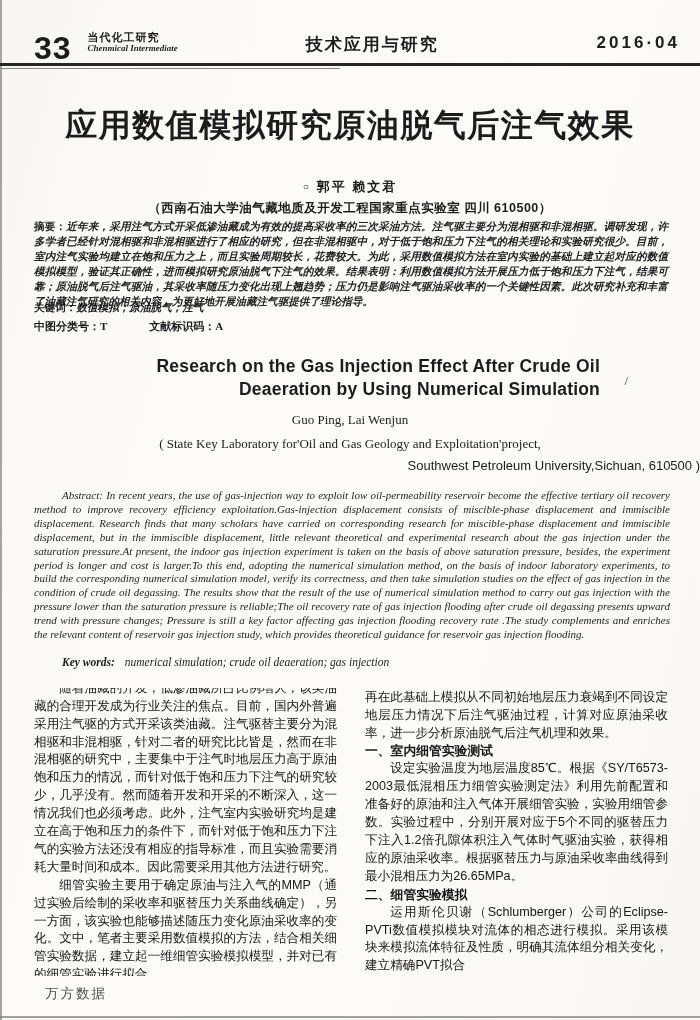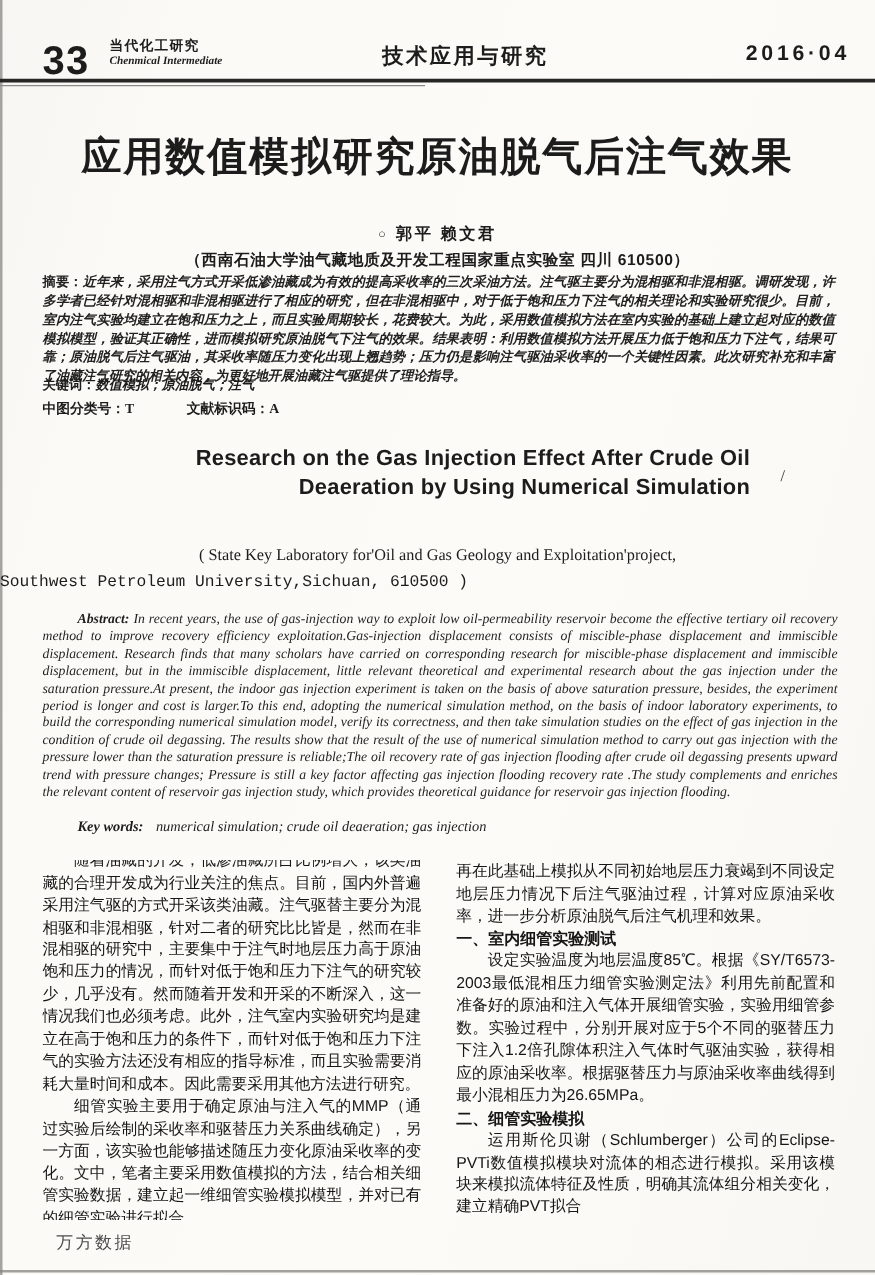--- a/index.html
+++ b/index.html
@@ -56,28 +56,28 @@
 
   
   .en-title {
     position: absolute; top: 355px; left: 100px; right: 100px;
     text-align: right; font-size: 17.5px; font-weight: bold; line-height: 23px;
     font-family: "Liberation Sans", sans-serif; letter-spacing: .2px;
   }
   .scan-mark { position: absolute; top: 373px; right: 72px; font-size: 13px; font-family: "Liberation Serif", serif; color: #333; }
   .en-authors { position: absolute; top: 412px; width: 100%; text-align: center; font-size: 13px; font-family: "Liberation Serif", serif; }
   .en-affil1  { position: absolute; top: 436px; width: 100%; text-align: center; font-size: 13px; font-family: "Liberation Serif", serif; }
-  .en-affil2  { position: absolute; top: 458px; width: 100%; text-align: left; font-size: 13px; font-family: Liberation Mono, monospace; }
+  .en-affil2  { position: absolute; top: 458px; width: 100%; text-align: right; font-size: 13px; font-family: Liberation Sans, sans-serif; }
 
   .en-abstract {
     position: absolute; top: 489px; left: 34px; right: 30px;
     font-family: "Liberation Serif", serif; font-style: italic;
     font-size: 11px; line-height: 13.9px; text-align: justify; color: #1e1e1e;
   }
-  .en-abstract .label { font-weight: bold; }
+  .en-abstract .label { font-weight: normal; }
   .en-abstract .indent { display: inline-block; width: 28px; }
   .en-keywords {
     position: absolute; top: 656px; left: 62px; right: 30px;
     font-family: "Liberation Serif", serif; font-style: italic; font-size: 11.5px;
   }
   .en-keywords .label { font-weight: bold; margin-right: 10px; text-align: right; }
 
   
   .columns {
     position: absolute; top: 688px; left: 34px; right: 32px; bottom: 44px;
@@ -121,20 +121,21 @@
   </div>
   <div class="cn-keywords">
     <span class="label">关键词：</span><span>数值模拟；原油脱气；注气</span>
   </div>
   <div class="clc-line">
     <span class="label">中图分类号：</span><span>T</span><span class="gap"></span><span class="label">文献标识码：</span><span>A</span>
   </div>
 
   <h2 class="en-title">Research on the Gas Injection Effect After Crude Oil Deaeration by Using Numerical Simulation</h2>
   <span class="scan-mark">/</span>
+  <div class="en-authors">Guo Ping, Lai Wenjun</div>
   <div class="en-affil1">( State Key Laboratory for'Oil and Gas Geology and Exploitation'project,</div>
   <div class="en-affil2">Southwest Petroleum University,Sichuan, 610500 )</div>
 
   <div class="en-abstract">
     <span class="indent"></span><span class="label">Abstract:</span>
     <span>In recent years, the use of gas-injection way to exploit low oil-permeability reservoir become the effective tertiary oil recovery method to improve recovery efficiency exploitation.Gas-injection displacement consists of miscible-phase displacement and immiscible displacement. Research finds that many scholars have carried on corresponding research for miscible-phase displacement and immiscible displacement, but in the immiscible displacement, little relevant theoretical and experimental research about the gas injection under the saturation pressure.At present, the indoor gas injection experiment is taken on the basis of above saturation pressure, besides, the experiment period is longer and cost is larger.To this end, adopting the numerical simulation method, on the basis of indoor laboratory experiments, to build the corresponding numerical simulation model, verify its correctness, and then take simulation studies on the effect of gas injection in the condition of crude oil degassing. The results show that the result of the use of numerical simulation method to carry out gas injection with the pressure lower than the saturation pressure is reliable;The oil recovery rate of gas injection flooding after crude oil degassing presents upward trend with pressure changes; Pressure is still a key factor affecting gas injection flooding recovery rate .The study complements and enriches the relevant content of reservoir gas injection study, which provides theoretical guidance for reservoir gas injection flooding.</span>
   </div>
   <div class="en-keywords">
     <span class="label">Key words:</span><span>numerical simulation;  crude oil deaeration;  gas injection</span>
   </div>

